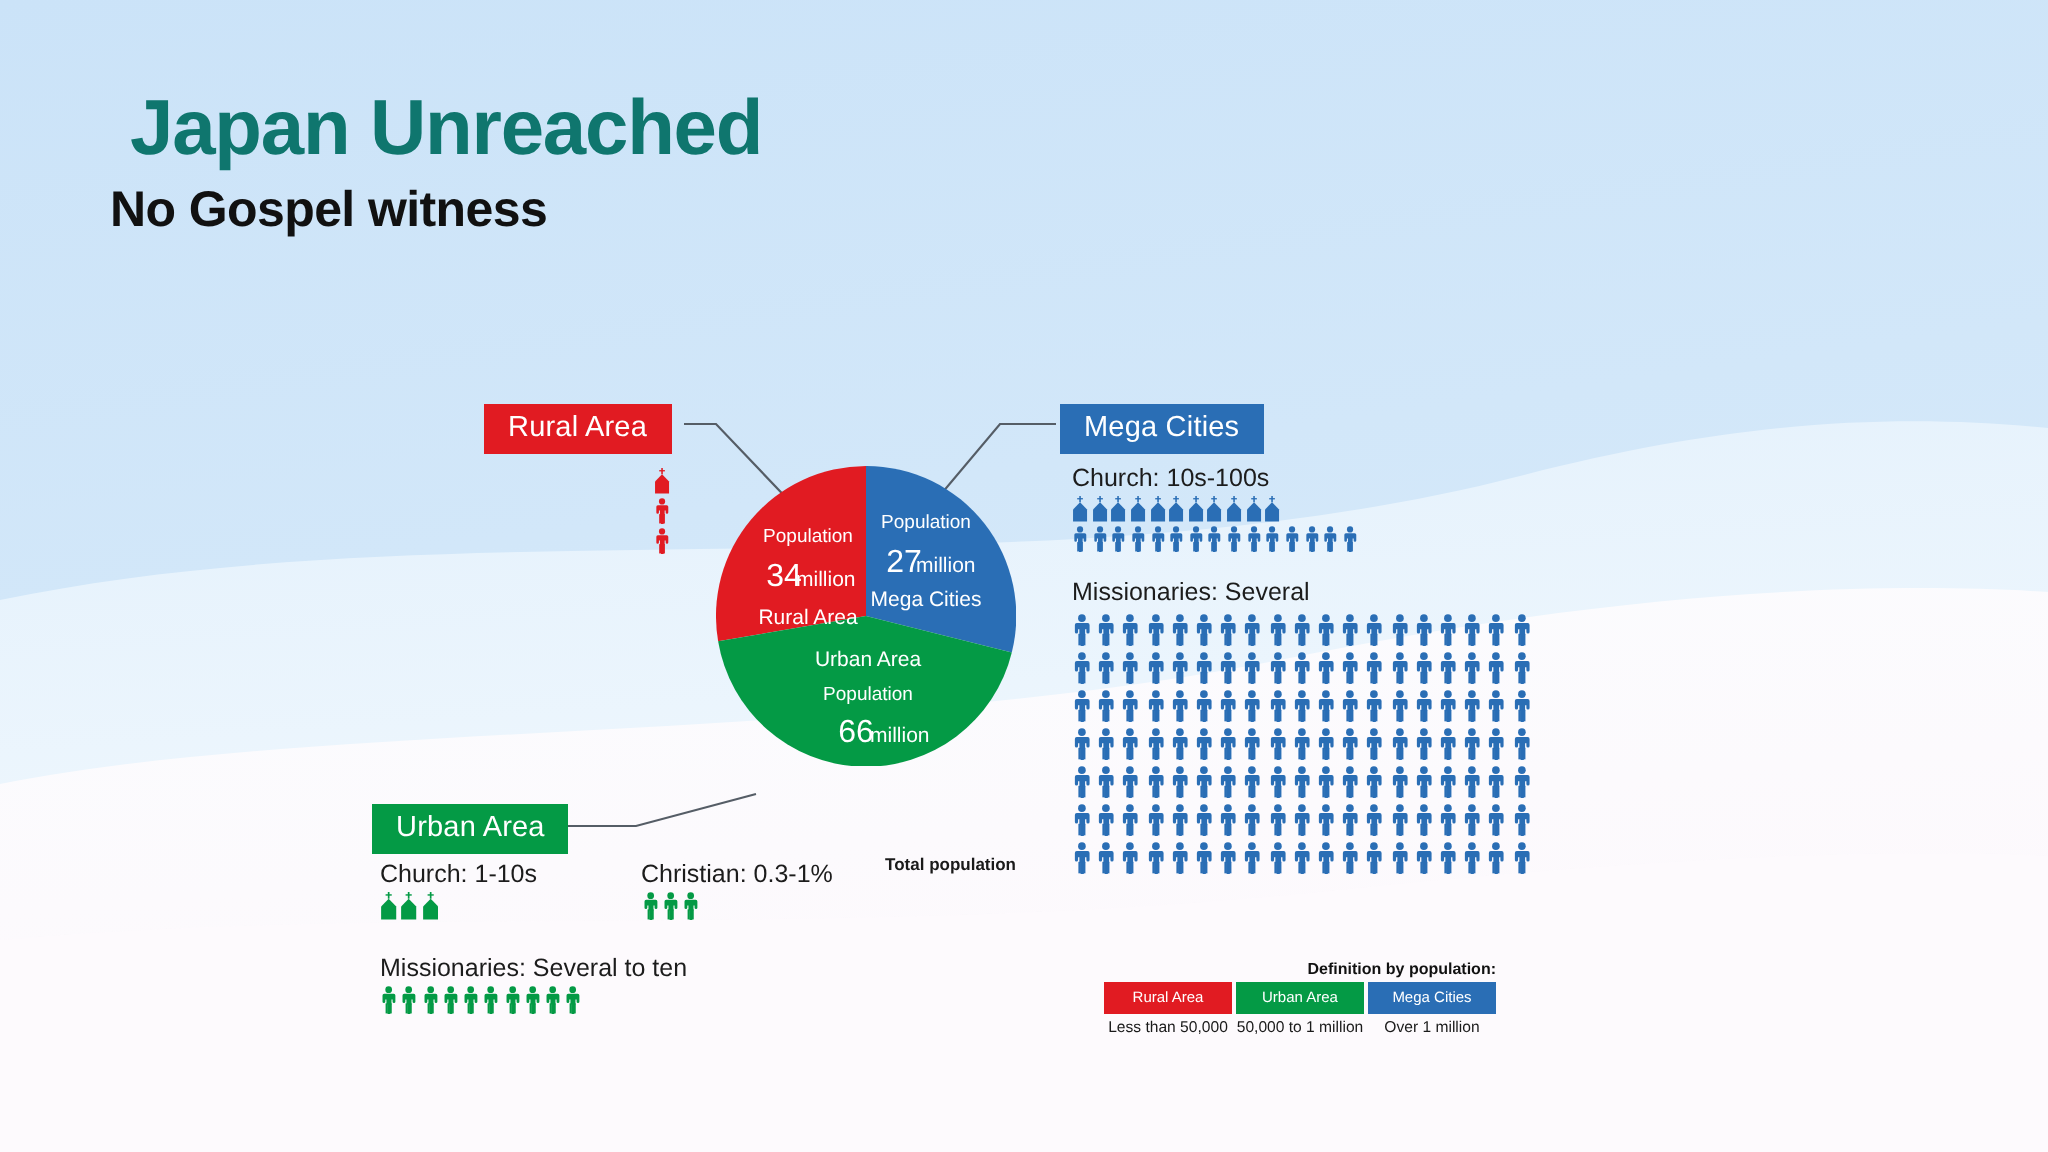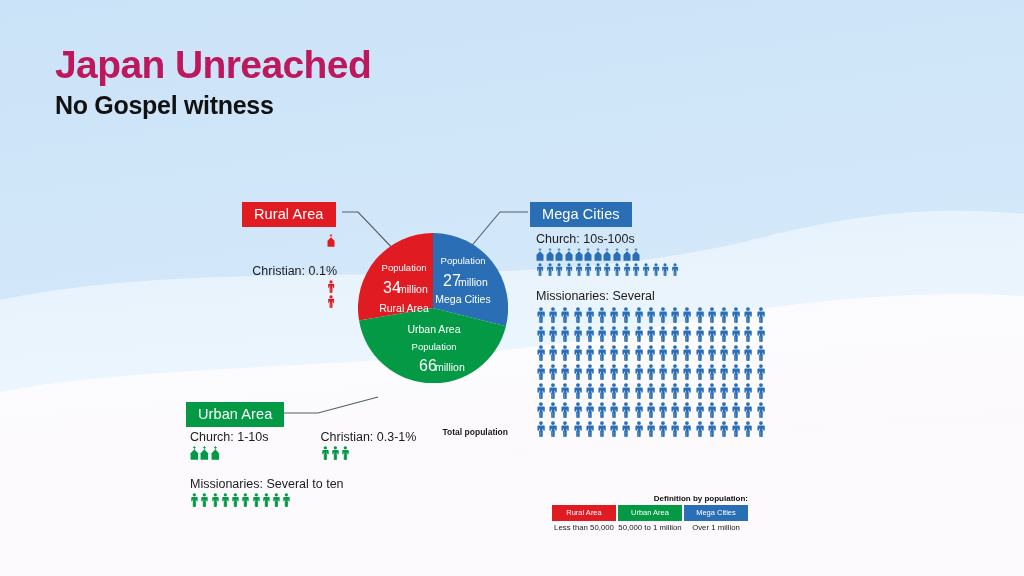--- a/index.html
+++ b/index.html
@@ -8,22 +8,23 @@
     font-family: "Liberation Sans", sans-serif;
     position: relative;
     overflow: hidden;
     background: #cfe5f8;
   }
   #bg { position: absolute; inset: 0; z-index: 0; }
 
   
   #title-block { position: absolute; left: 55px; top: 45px; z-index: 5; }
   #main-title {
-    font-size: 39px; font-weight: bold; color: #be185d; letter-spacing: -0.6px;
+    font-size: 39px; font-weight: bold; color: #0f766e; letter-spacing: -0.6px;
     line-height: 1.05;
+    margin-left: 10px;
   }
   #subtitle {
     font-size: 25px; font-weight: bold; color: #111; letter-spacing: -0.3px;
     margin-top: 5px;
   }
 
   
   #connectors { position: absolute; inset: 0; z-index: 2; }
 
   
@@ -64,21 +65,21 @@
 
   
   #mega-grid { display: flex; flex-direction: column; margin-top: 4px; }
   #mega-grid .grid-row { display: flex; line-height: 0; }
 
   
   #urban-cols { display: flex; }
   #urban-col-b { margin-left: 52px; }
 
   
-  #legend { position: absolute; left: 552px; top: 494px; z-index: 4; }
+  #legend { position: absolute; left: 552px; top: 480px; z-index: 4; }
   #legend-title { font-size: 8px; font-weight: bold; color: #111; text-align: right; padding-right: 2px; }
   #legend-row { display: flex; margin-top: 2px; }
   .leg-item { width: 64px; margin-right: 2px; }
   .leg-swatch {
     color: #fff; font-size: 7.5px; text-align: center; padding: 3px 0 4px 0;
     white-space: nowrap;
   }
   .leg-cap { font-size: 7.8px; color: #1a1a1a; text-align: center; margin-top: 2px; white-space: nowrap; }
 </style>
 </head>
@@ -153,21 +154,20 @@
 <div class="chip" id="chip-urban">Urban Area</div>
 
 <div class="panel" id="panel-rural">
   <div class="icon-row r2">
       <span style="display:inline-block;margin-right:1.6px;"><svg width="8.06" height="13" viewBox="0 0 62 100">
           <rect x="28" y="0" width="6" height="24" fill="#e11b22"></rect>
           <rect x="20" y="8" width="22" height="5" fill="#e11b22"></rect>
           <path d="M31,24 L58,52 L58,98 L4,98 L4,52 Z" fill="#e11b22"></path>
         </svg></span>
     </div>
-  <div class="stat-label gap">Christian:  0.1%</div>
   <div class="icon-row r2">
       <span style="display:inline-block;margin-right:1.6px;"><svg width="8.06" height="13" viewBox="0 0 62 100">
           <circle cx="31" cy="13" r="12" fill="#e11b22"></circle>
           <path d="M13,28 h36 a6,6 0 0 1 6,6 v22 a5,5 0 0 1 -10,0 v-8 h-4 v18 h-4 v34 h-10 v-34 h-4 v-18 h-4 v8 a5,5 0 0 1 -10,0 v-22 a6,6 0 0 1 6,-6 z" fill="#e11b22"></path>
           <rect x="20" y="62" width="8" height="36" fill="#e11b22"></rect>
           <rect x="34" y="62" width="8" height="36" fill="#e11b22"></rect>
         </svg></span>
     </div>
   <div class="icon-row r2">
       <span style="display:inline-block;margin-right:1.6px;"><svg width="8.06" height="13" viewBox="0 0 62 100">

